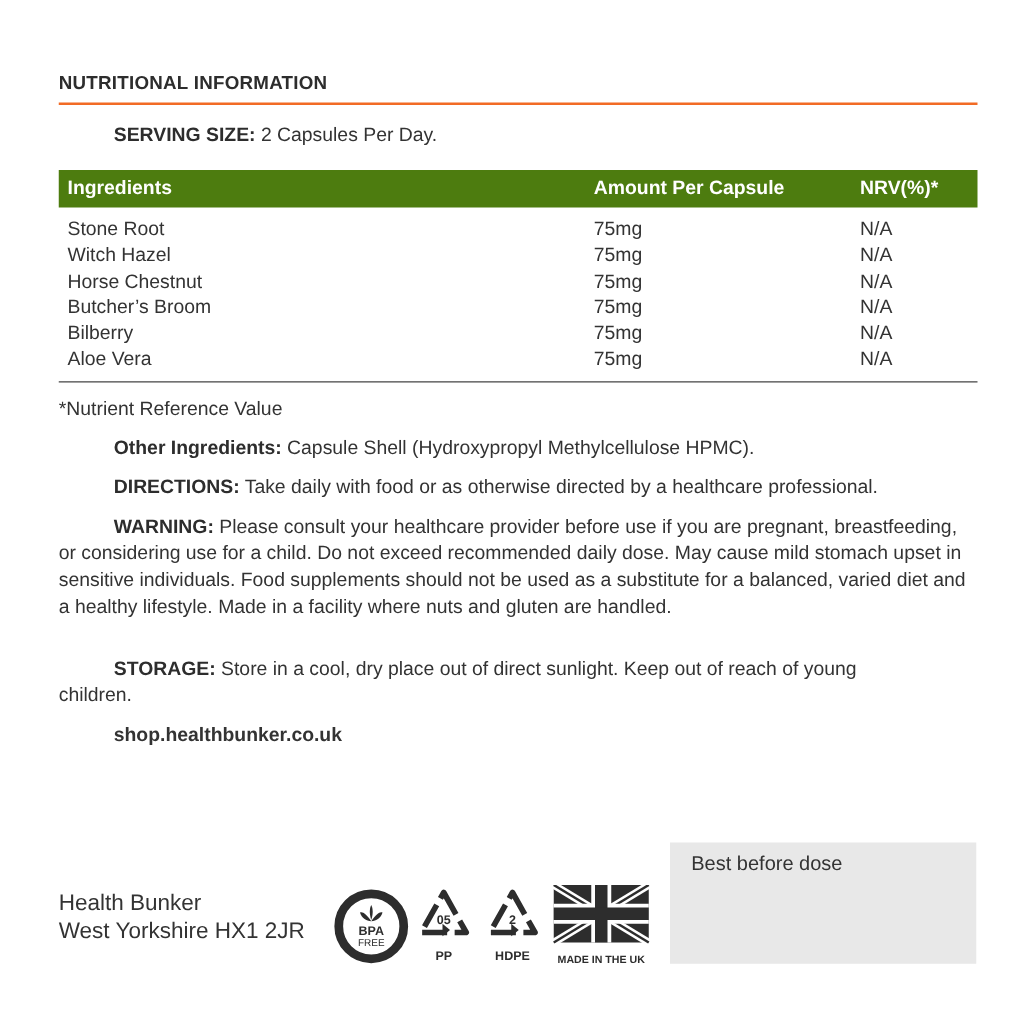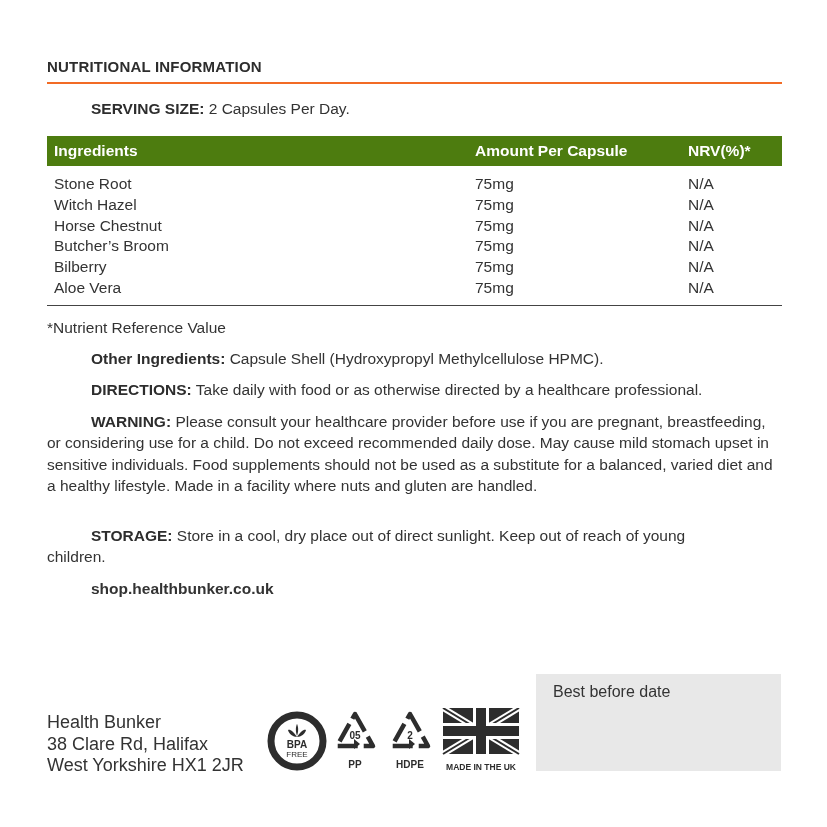--- a/index.html
+++ b/index.html
@@ -88,21 +88,20 @@
 </div>
 
 <div class="p" style="top:525px; width:700px;">
   <span class="lbl">STORAGE:</span><span> Store in a cool, dry place out of direct sunlight. Keep out of reach of young children.</span>
 </div>
 
 <div class="p lbl" style="top:578px;">shop.healthbunker.co.uk</div>
 
 <div class="address">
   <div>Health Bunker</div>
-  <div>38 Clare Rd, Halifax</div>
   <div>West Yorkshire HX1 2JR</div>
 </div>
 
 <div class="icon" style="left:266px; top:710px; width:62px; height:62px;">
   <svg width="62" height="62" viewBox="0 0 62 62">
     <circle cx="31" cy="31" r="26" fill="none" stroke="#2d2d2d" stroke-width="7"></circle>
     <path d="M31 27 C27 21 24 19 22 20 C23 24 27 27 31 27 Z" fill="#2d2d2d"></path>
     <path d="M31 27 C35 21 38 19 40 20 C39 24 35 27 31 27 Z" fill="#2d2d2d"></path>
     <path d="M31 26 C29 20 30 16 31 14 C32 16 33 20 31 26 Z" fill="#2d2d2d"></path>
     <text x="31" y="38" text-anchor="middle" font-family="Liberation Sans, sans-serif" font-weight="bold" font-size="10" fill="#2d2d2d">BPA</text>
@@ -137,14 +136,14 @@
     <line x1="79" y1="0" x2="3" y2="46" stroke="#2d2d2d" stroke-width="2"></line>
     <rect x="33" y="0" width="16" height="46" fill="#fff"></rect>
     <rect x="3" y="15" width="76" height="16" fill="#fff"></rect>
     <rect x="36" y="0" width="10" height="46" fill="#2d2d2d"></rect>
     <rect x="3" y="18" width="76" height="10" fill="#2d2d2d"></rect>
     <text x="41" y="62" text-anchor="middle" font-family="Liberation Sans, sans-serif" font-weight="bold" font-size="8.5" fill="#2d2d2d">MADE IN THE UK</text>
   </svg>
 </div>
 
 <div class="bbd">
-  <span>Best before date</span>
+  <span>Best before dose</span>
 </div>
 
 </body></html>

